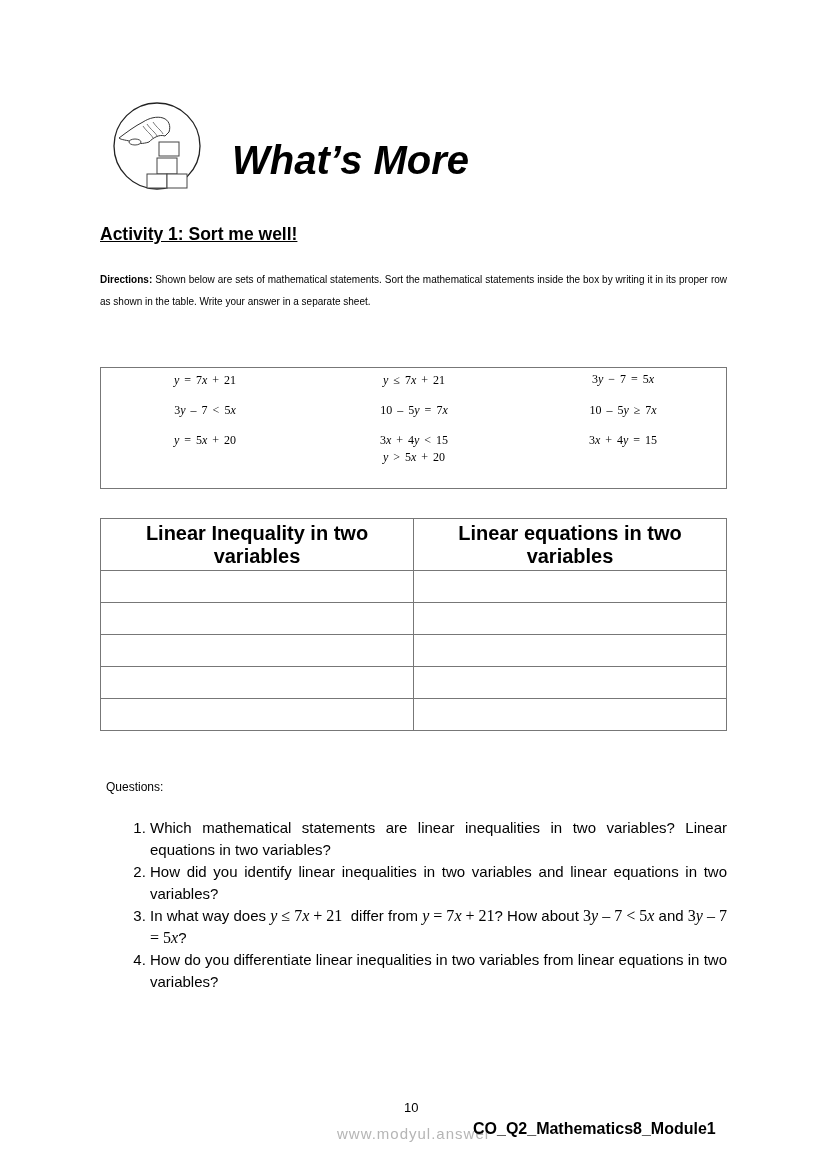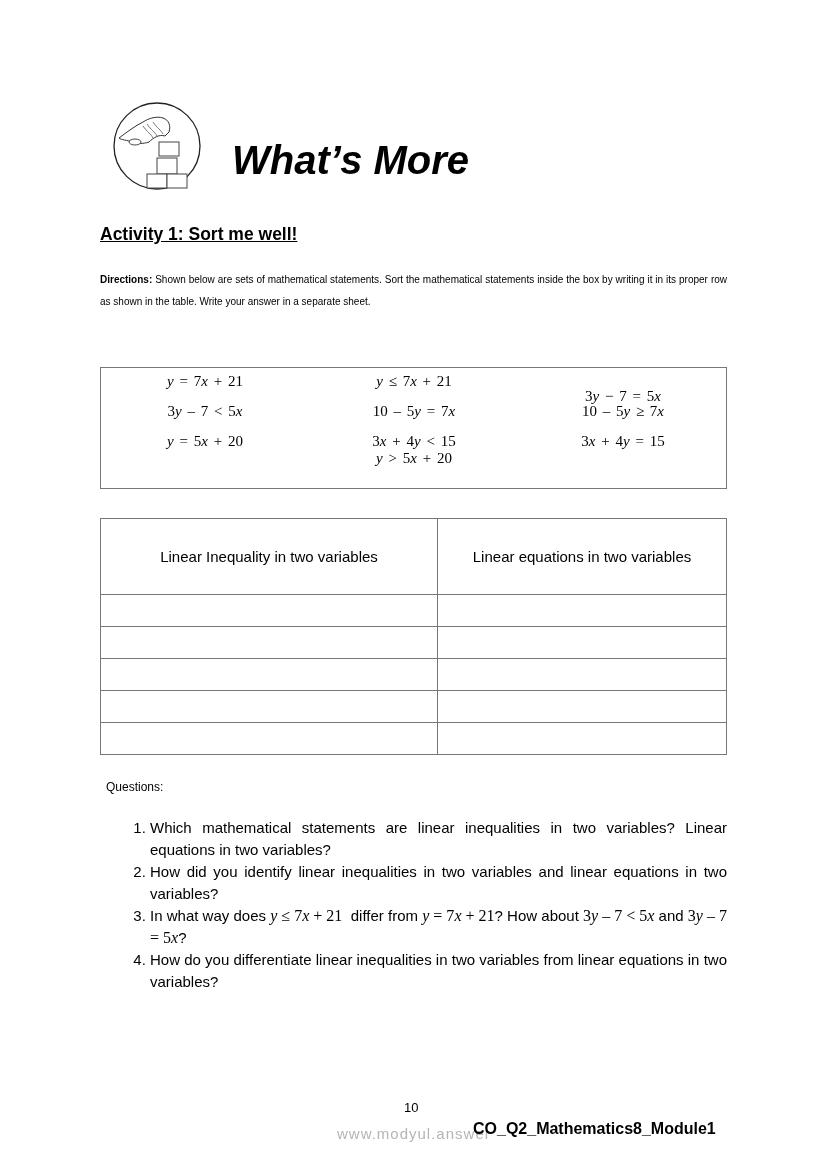--- a/index.html
+++ b/index.html
@@ -8,26 +8,26 @@
 
   .logo { left: 113px; top: 102px; width: 88px; height: 88px; }
   .section-title { left: 224px; top: 130px; font-size: 40px; font-weight: bold; font-style: italic; margin: 8px; letter-spacing: 0px; }
 
   .activity-title { left: 100px; top: 224px; font-size: 17.5px; font-weight: bold; margin: 0; text-decoration: underline; }
 
   .directions { left: 100px; top: 269px; width: 627px; font-size: 10px; line-height: 22px; text-align: justify; margin: 0; }
   .directions b { font-weight: bold; }
 
   .stmt-box { left: 100px; top: 367px; width: 625px; height: 120px; border: 1px solid #777; }
-  .stmt { position: absolute; font-family: "Liberation Serif", serif; font-style: normal; font-size: 15px; white-space: nowrap; transform: translateX(-50%); word-spacing: 2px; }
+  .stmt { position: absolute; font-family: "Liberation Serif", serif; font-style: normal; font-size: 12px; white-space: nowrap; transform: translateX(-50%); word-spacing: 2px; }
   .stmt i { font-style: italic; }
 
   table.sort-table { left: 100px; top: 518px; width: 627px; border-collapse: collapse; }
   .sort-table th, .sort-table td { border: 1px solid #777; }
-  .sort-table th { height: 51px; font-size: 15px; font-weight: normal; text-align: center; vertical-align: middle; padding: 12px; }
+  .sort-table th { height: 51px; font-size: 20px; font-weight: bold; text-align: center; vertical-align: middle; padding: 0; }
   .sort-table td { height: 31px; padding: 0; }
   .sort-table .c1 { width: 312px; }
 
   .questions-label { left: 100px; top: 774px; font-size: 12px; margin: 6px; }
   ol.questions { left: 100px; top: 817px; width: 627px; margin: 0; padding: 0 0 0 50px; box-sizing: border-box; font-size: 15px; line-height: 22px; }
   ol.questions li { text-align: justify; padding-left: 0; margin: 0; }
   .m { font-family: "Liberation Serif", serif; font-size: 16px; }
   .m i { font-style: italic; }
 
   .page-num { left: 404px; top: 1100px; font-size: 13px; }
@@ -55,21 +55,21 @@
 </div>
 <h1 class="abs section-title">What’s More</h1>
 
 <h2 class="abs activity-title">Activity 1: Sort me well!</h2>
 
 <p class="abs directions"><b>Directions:</b><span> Shown below are sets of mathematical statements. Sort the mathematical statements inside the box by writing it in its proper row as shown in the table. Write your answer in a separate sheet.</span></p>
 
 <div class="abs stmt-box">
   <span class="stmt" style="left:104px; top:5px;"><i>y</i> = 7<i>x</i> + 21</span>
   <span class="stmt" style="left:313px; top:5px;"><i>y</i> ≤ 7<i>x</i> + 21</span>
-  <span class="stmt" style="left:522px; top:20px;">3<i>y</i> − 7 = 5<i>x</i></span>
+  <span class="stmt" style="left:522px; top:4px;">3<i>y</i> − 7 = 5<i>x</i></span>
   <span class="stmt" style="left:104px; top:35px;">3<i>y</i> – 7 &lt; 5<i>x</i></span>
   <span class="stmt" style="left:313px; top:35px;">10 – 5<i>y</i> = 7<i>x</i></span>
   <span class="stmt" style="left:522px; top:35px;">10 – 5<i>y</i> ≥ 7<i>x</i></span>
   <span class="stmt" style="left:104px; top:65px;"><i>y</i> = 5<i>x</i> + 20</span>
   <span class="stmt" style="left:313px; top:65px;">3<i>x</i> + 4<i>y</i> &lt; 15</span>
   <span class="stmt" style="left:522px; top:65px;">3<i>x</i> + 4<i>y</i> = 15</span>
   <span class="stmt" style="left:313px; top:82px;"><i>y</i> &gt; 5<i>x</i> + 20</span>
 </div>
 
 <table class="abs sort-table">

